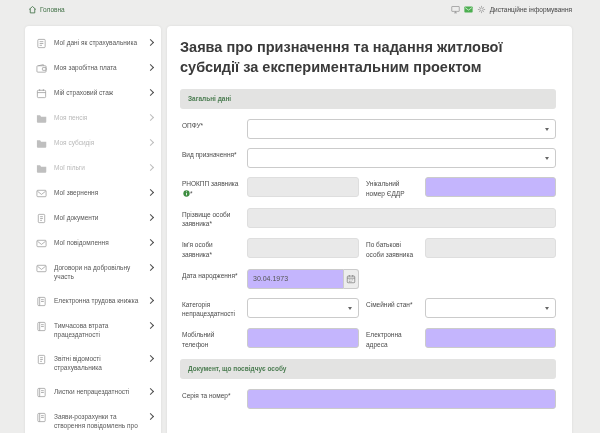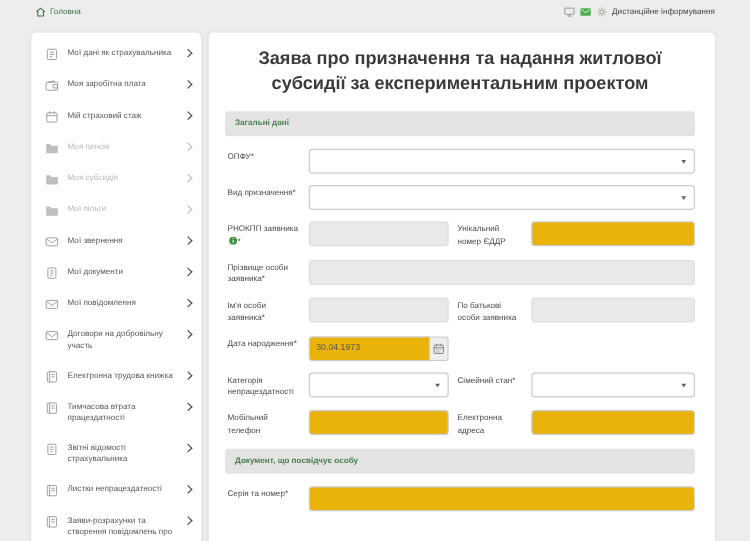--- a/index.html
+++ b/index.html
@@ -21,31 +21,31 @@
   .side-item { display:flex; align-items:flex-start; padding:7px 8px 7px 11px; cursor:pointer; }
   .s-ic { width:11px; height:11px; flex:0 0 11px; margin-right:7px; margin-top:0; }
   .s-ic svg { width:100%; height:100%; display:block; stroke:#979797; fill:none; stroke-width:.8; }
   .s-label { font-size:6.5px; line-height:1.45; color:#585858; flex:1 1 auto; padding-right:3px; }
   .side-item.disabled .s-label { color:#b9b9b9; }
   .chev { width:5px; height:5px; border-right:1.2px solid #4d4d4d; border-top:1.2px solid #4d4d4d; transform:rotate(45deg); margin-top:2px; flex:0 0 5px; }
   .side-item.disabled .chev { border-color:#bdbdbd; }
 
   
   .card { width:405px; margin-left:6px; background:#fff; border-radius:4px; box-shadow:0 0 3px rgba(0,0,0,.08); padding:10px 16px 20px 13px; min-height:410px; }
-  .title { font-size:14.5px; font-weight:bold; color:#3a3a3a; line-height:1.35; margin:2px 0 12px 0;text-align:center; }
+  .title { font-size:14.5px; font-weight:bold; color:#3a3a3a; line-height:1.35; margin:2px 0 12px 0; }
   .section-bar { background:#e3e3e2; border-radius:3px; padding:6px 8px 7px 8px; font-size:6.5px; font-weight:bold; color:#4c7d52; margin:8px 0 10px 0; }
 
   .row { display:grid; grid-template-columns:58px 112px 52px 1fr; column-gap:7px; margin:0 0 9px 2px; align-items:start; }
   .row.full { grid-template-columns:58px 1fr; }
   .f-label { font-size:6.5px; color:#4a4a4a; line-height:1.5; padding-top:2px; }
   .req { color:#4a4a4a; }
   .info-ic { display:inline-block; width:7px; height:7px; vertical-align:-1px; margin-left:1px; }
   .info-ic svg { width:100%; height:100%; display:block; }
 
-  .inp { width:100%; height:20px; border:1px solid #cbcbcb; border-radius:3px; background:#eab308; font-size:7px; font-family:"Liberation Sans", sans-serif; color:#555; padding:0 5px; }
+  .inp { width:100%; height:20px; border:1px solid #cbcbcb; border-radius:3px; background:#c4b5fd; font-size:7px; font-family:"Liberation Sans", sans-serif; color:#555; padding:0 5px; }
   .inp:disabled, .inp.dis { background:#e9e9e9; border-color:#dedede; }
   .sel { position:relative; width:100%; height:20px; border:1px solid #cbcbcb; border-radius:3px; background:#fff; font-size:7px; color:#555; padding:4px 14px 0 5px; cursor:pointer; }
   .sel::after { content:""; position:absolute; right:6px; top:8px; border-left:2.8px solid transparent; border-right:2.8px solid transparent; border-top:3.5px solid #666; }
 
   .igroup { display:flex; width:100%; }
   .igroup .inp { border-radius:3px 0 0 3px; flex:1 1 auto; }
   .addon { width:17px; height:20px; background:#ededed; border:1px solid #cbcbcb; border-left:none; border-radius:0 3px 3px 0; display:flex; align-items:center; justify-content:center; cursor:pointer; }
   .addon svg { width:10px; height:10px; stroke:#707070; fill:none; stroke-width:.8; }
 </style>
 </head>

